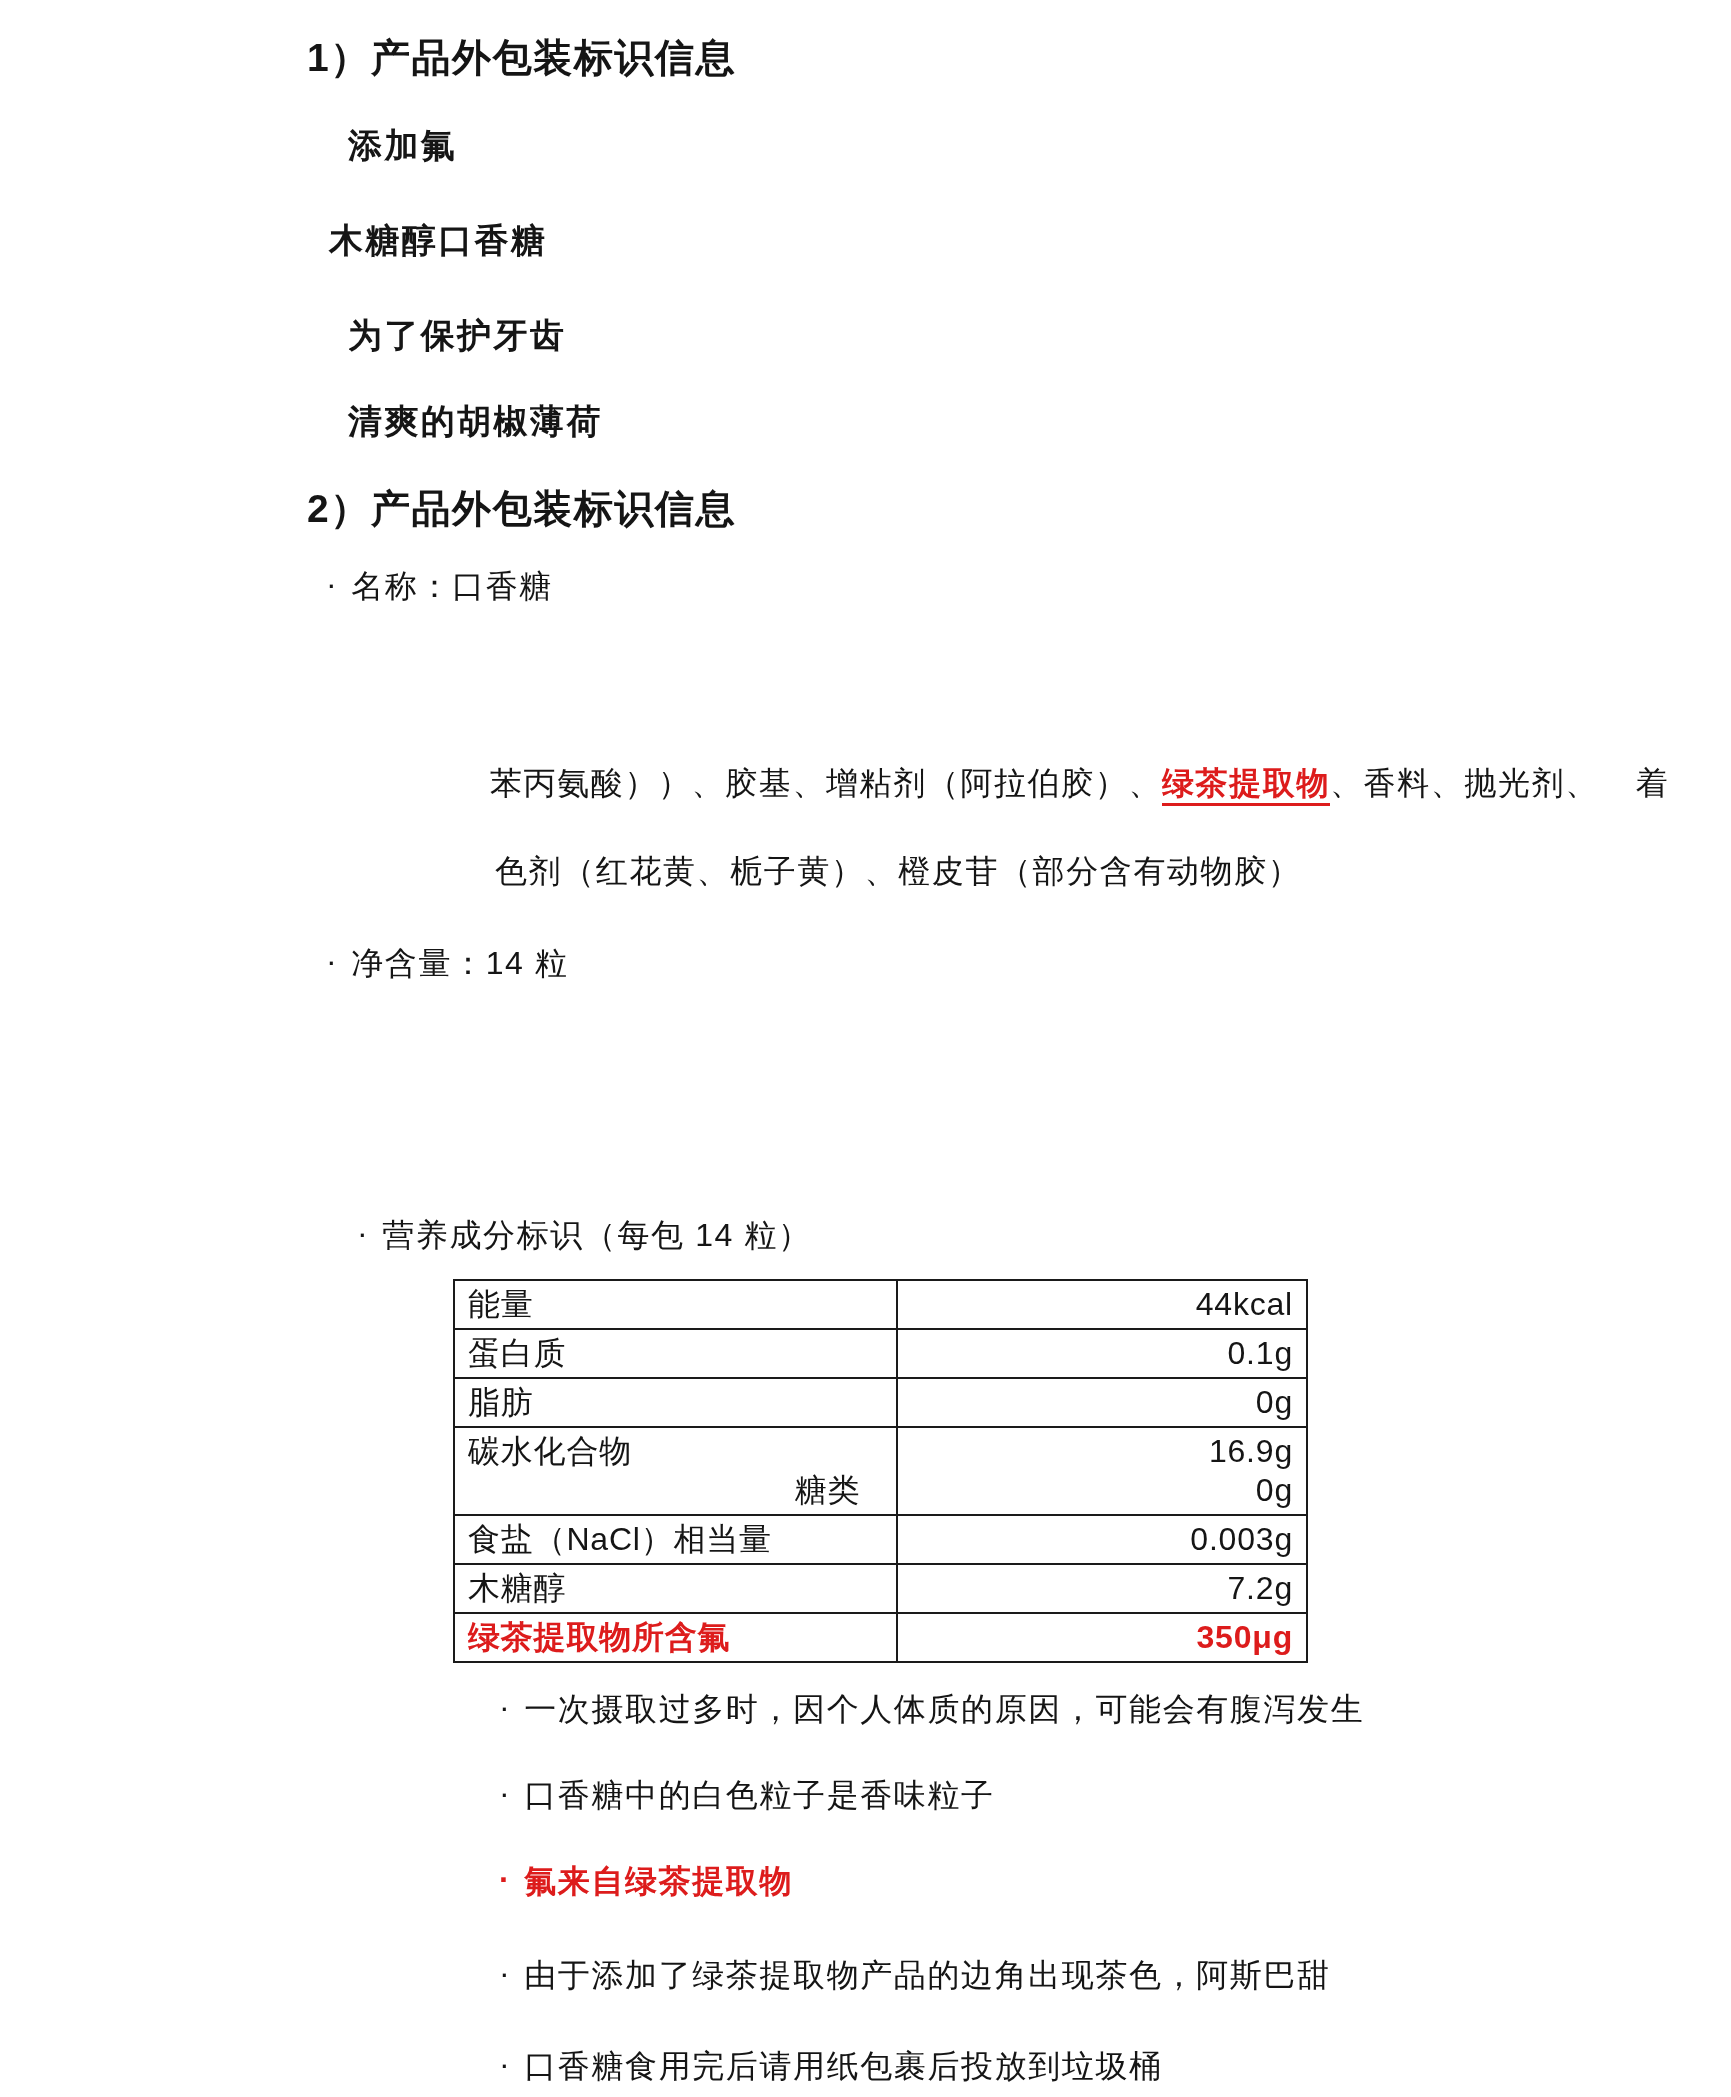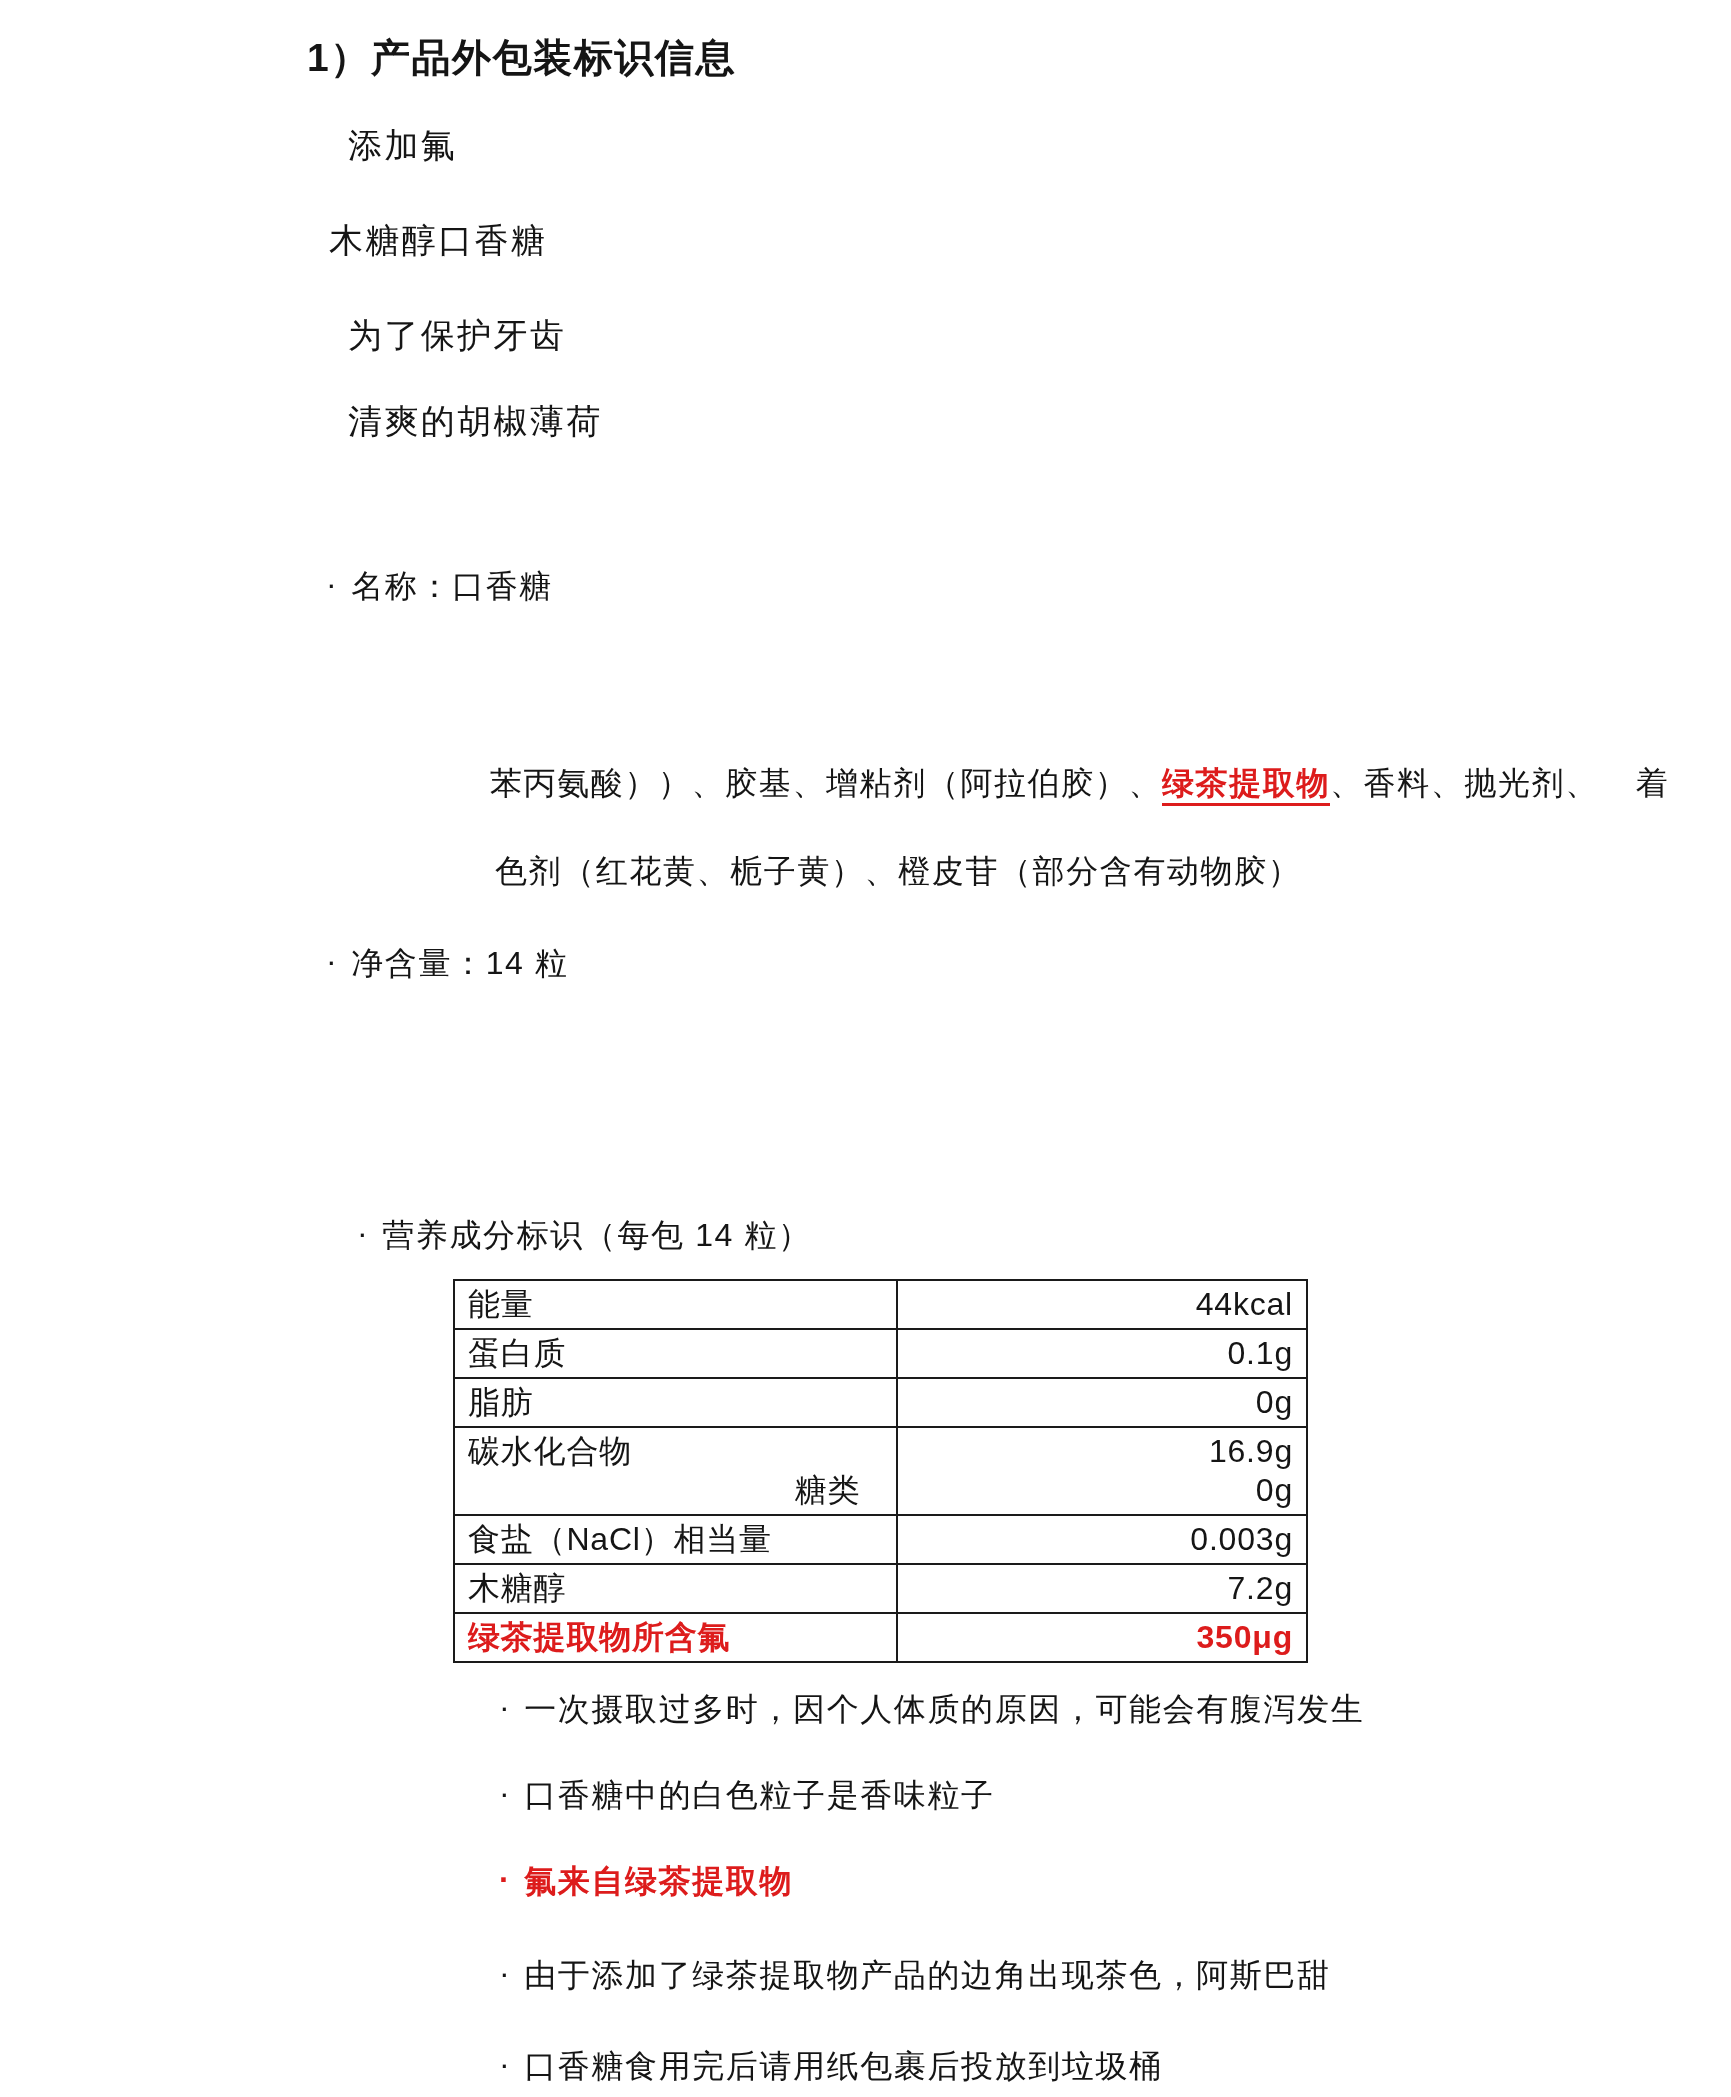--- a/index.html
+++ b/index.html
@@ -17,21 +17,21 @@
     overflow: hidden;
   }
   .abs { position: absolute; white-space: nowrap; }
   .sec-title {
     font-size: 39px;
     font-weight: 700;
     letter-spacing: 1.6px;
   }
   .pkg-line {
     font-size: 34px;
-    font-weight: 400;
+    font-weight: 700;
     letter-spacing: 2.4px;
   }
   .body-line {
     font-size: 32px;
     font-weight: 400;
     letter-spacing: 1.6px;
   }
   .bullet {
     display: inline-block;
     margin-right: 13px;
@@ -82,20 +82,21 @@
   <div class="abs sec-title" style="left:307px; top:31px;">1）产品外包装标识信息</div>
 
   <div class="abs pkg-line" style="left:348px; top:123px;">添加氟</div>
 
   <div class="abs pkg-line" style="left:329px; top:218px;">木糖醇口香糖</div>
 
   <div class="abs pkg-line" style="left:348px; top:313px;">为了保护牙齿</div>
 
   <div class="abs pkg-line" style="left:348px; top:399px;">清爽的胡椒薄荷</div>
 
+  <div class="abs sec-title" style="left:307px; top:482px;">2）产品外包装标识信息</div>
 
   <div class="abs body-line" style="left:326px; top:565px;text-align:right;">
     <span class="bullet">·</span><span>名称：口香糖</span>
   </div>
 
 
   <div class="abs body-line" style="left:490px; top:762px;">
     <span>苯丙氨酸））、胶基、增粘剂（阿拉伯胶）、</span><span class="red-underline">绿茶提取物</span><span>、香料、抛光剂、</span><span class="tail-gap">着</span>
   </div>
 

